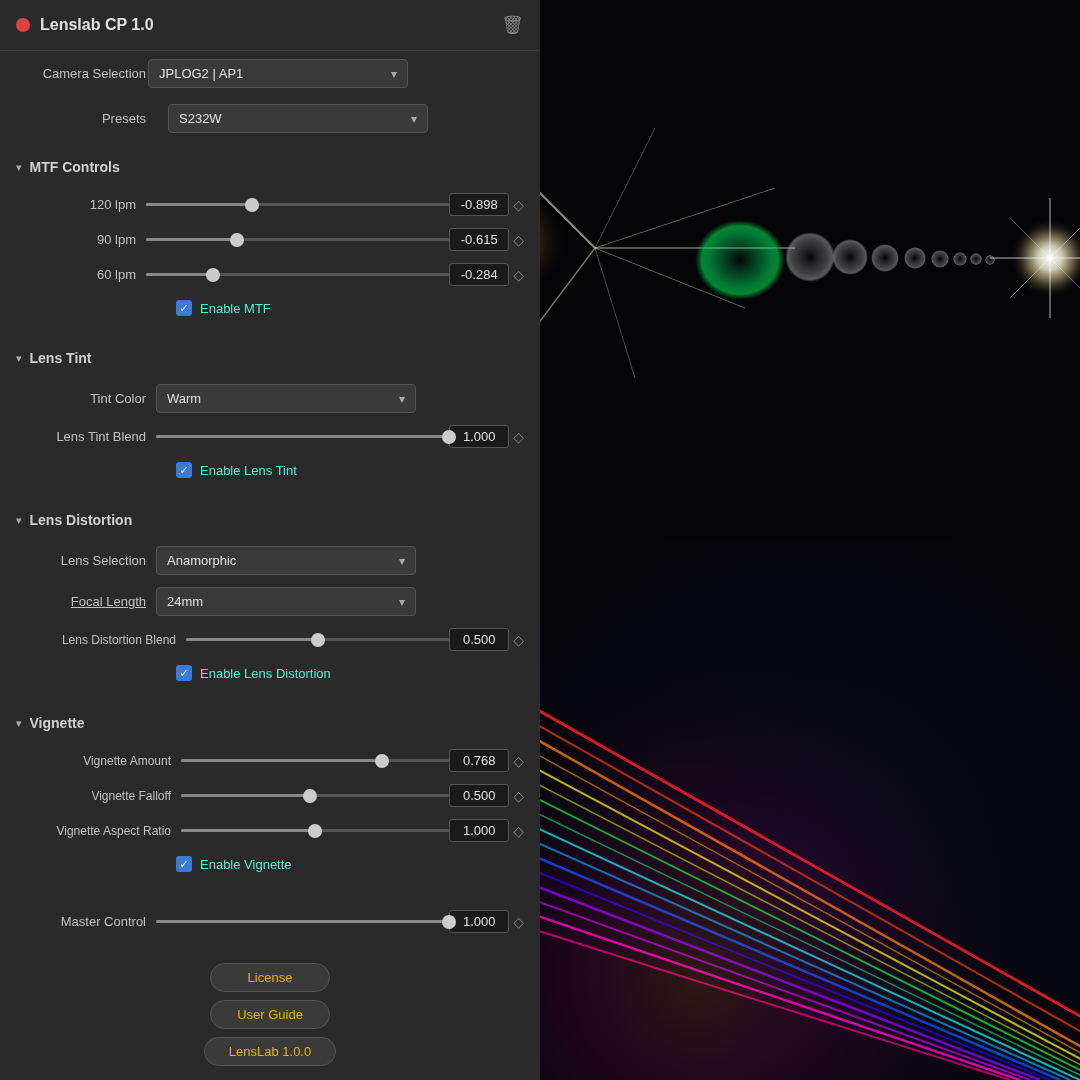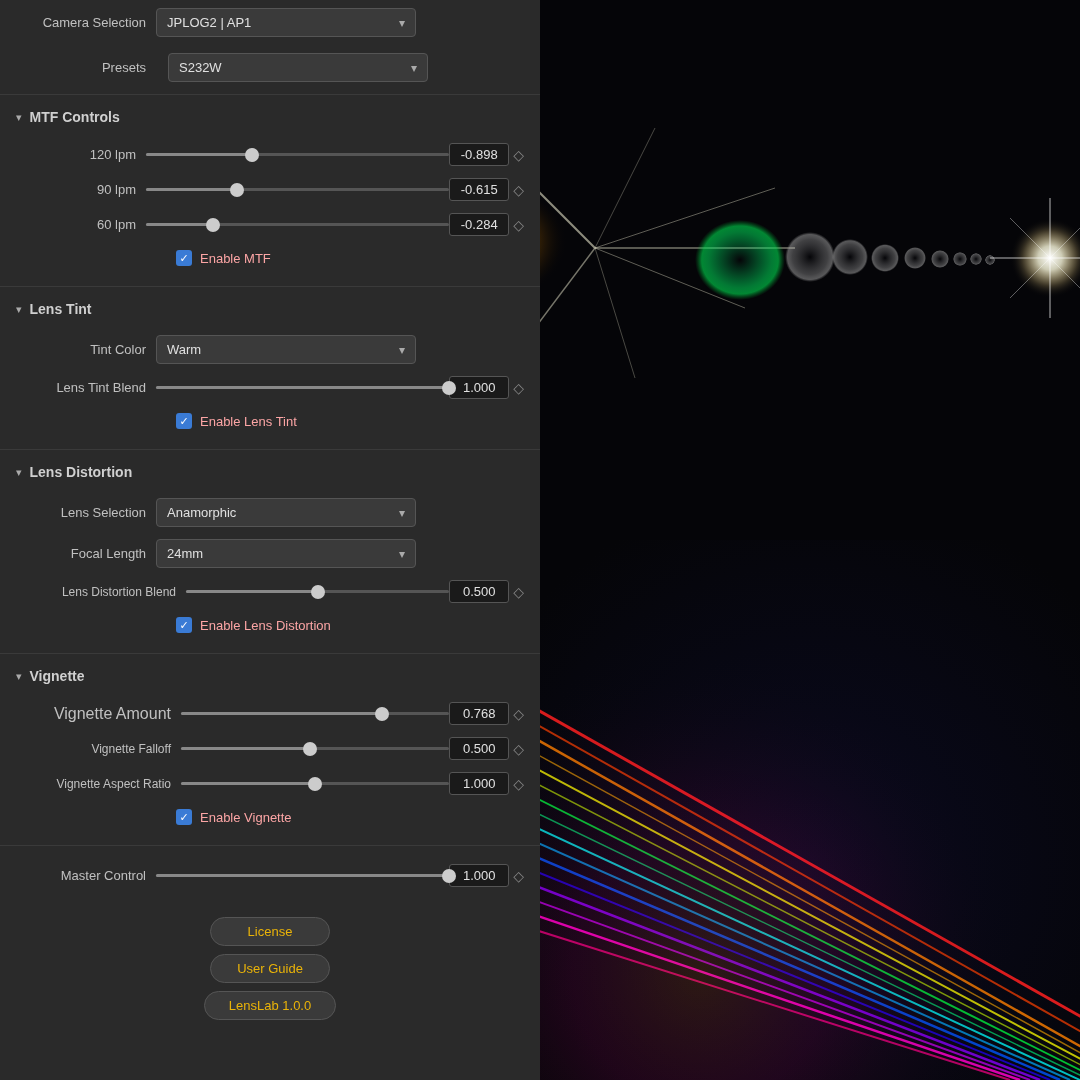--- a/index.html
+++ b/index.html
@@ -180,21 +180,21 @@
       display: flex;
       align-items: center;
       justify-content: center;
       cursor: pointer;
     }
     .checkmark {
       color: white;
       font-size: 11px;
     }
     .checkbox-label {
-      color: #fca5a5;
+      color: #5eead4;
       font-size: 13px;
     }
 
     
     .section-divider {
       height: 1px;
       background: #3a3a3a;
       margin: 4px 0;
     }
 
@@ -254,24 +254,31 @@
       color: #c0c0c0;
       font-size: 13px;
       flex-shrink: 0;
     }
   </style>
 </head>
 <body>
 
 <div class="left-panel">
 
+  <div class="title-bar">
+    <div class="title-left">
+      <div class="red-dot"></div>
+      <span class="title-text">Lenslab CP 1.0</span>
+    </div>
+    <span class="trash-icon">🗑</span>
+  </div>
 
   <div class="camera-sel-row">
     <span class="camera-sel-label">Camera Selection</span>
-    <div class="dropdown" style="margin-left:10px;">
+    <div class="dropdown" style="margin-left:2px;">
       <span>JPLOG2 | AP1</span>
       <span class="dropdown-arrow">▾</span>
     </div>
   </div>
 
   <div class="camera-sel-row">
     <span class="presets-label">Presets</span>
     <div class="dropdown" style="margin-left:22px;">
       <span>S232W</span>
       <span class="dropdown-arrow">▾</span>
@@ -391,21 +398,21 @@
       <span class="row-label" style="width:130px;">Lens Selection</span>
       <div class="row-control">
         <div class="dropdown">
           <span>Anamorphic</span>
           <span class="dropdown-arrow">▾</span>
         </div>
       </div>
     </div>
 
     <div class="row">
-      <span class="row-label" style="width:130px;">Focal Length</span>
+      <span class="row-label" style="width:130px;text-decoration:underline;">Focal Length</span>
       <div class="row-control">
         <div class="dropdown">
           <span>24mm</span>
           <span class="dropdown-arrow">▾</span>
         </div>
       </div>
     </div>
 
     <div class="row">
       <span class="row-label" style="width:160px; font-size:12px;">Lens Distortion Blend</span>
@@ -432,21 +439,21 @@
   <div class="section-divider"></div>
 
   <div class="section-header">
     <span class="section-chevron">▾</span>
     <span class="section-title">Vignette</span>
   </div>
 
   <div class="section-body">
 
     <div class="row">
-      <span class="row-label" style="width:155px; font-size:16px;">Vignette Amount</span>
+      <span class="row-label" style="width:155px; font-size:12px;">Vignette Amount</span>
       <div class="row-control">
         <div class="slider-container">
           <div class="slider-track">
             <div class="slider-fill" style="width:75%"></div>
             <div class="slider-thumb" style="left:calc(75% - 7px)"></div>
           </div>
         </div>
         <div class="value-box">0.768</div>
         <span class="diamond-icon">◇</span>
       </div>

